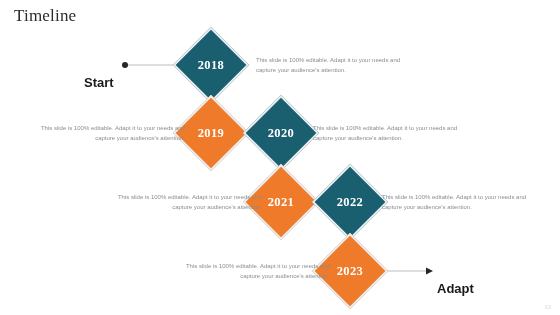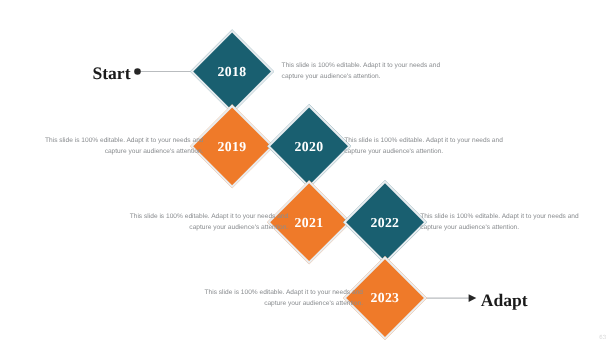--- a/index.html
+++ b/index.html
@@ -73,25 +73,26 @@
     line-height: 1.72;
     color: #8a8d90;
     font-family: "Liberation Sans", sans-serif;
   }
   .desc.right-align { text-align: right; }
   .desc.left-align  { text-align: left; }
 
   
   .endpoint-label {
     position: absolute;
-    font-family: Liberation Serif, serif;
+    font-family: Liberation Sans, sans-serif;
     font-weight: bold;
-    font-size: 16px;
+    font-size: 13px;
     color: #1a1a1a;
     white-space: nowrap;
+    margin-top: 16px;
   }
   .start-dot {
     position: absolute;
     width: 6px;
     height: 6px;
     border-radius: 50%;
     background: #262626;
   }
   
   .page-number {
@@ -101,20 +102,21 @@
     font-size: 5.5px;
     color: #d9d9d9;
     font-family: "Liberation Sans", sans-serif;
   }
 </style>
 </head>
 <body>
 
 <div id="slide">
 
+  <div class="slide-title">Timeline</div>
 
   <svg id="connectors" viewBox="0 0 560 315" width="560" height="315">
     <g stroke="#b9bcbf" stroke-width="1" fill="none">
 
       <line x1="128" y1="65" x2="184" y2="65"></line>
 
       <line x1="211" y1="92" x2="211" y2="106"></line>
       <line x1="211" y1="106" x2="211" y2="106"></line>
 
       <line x1="240" y1="133" x2="253" y2="133"></line>

